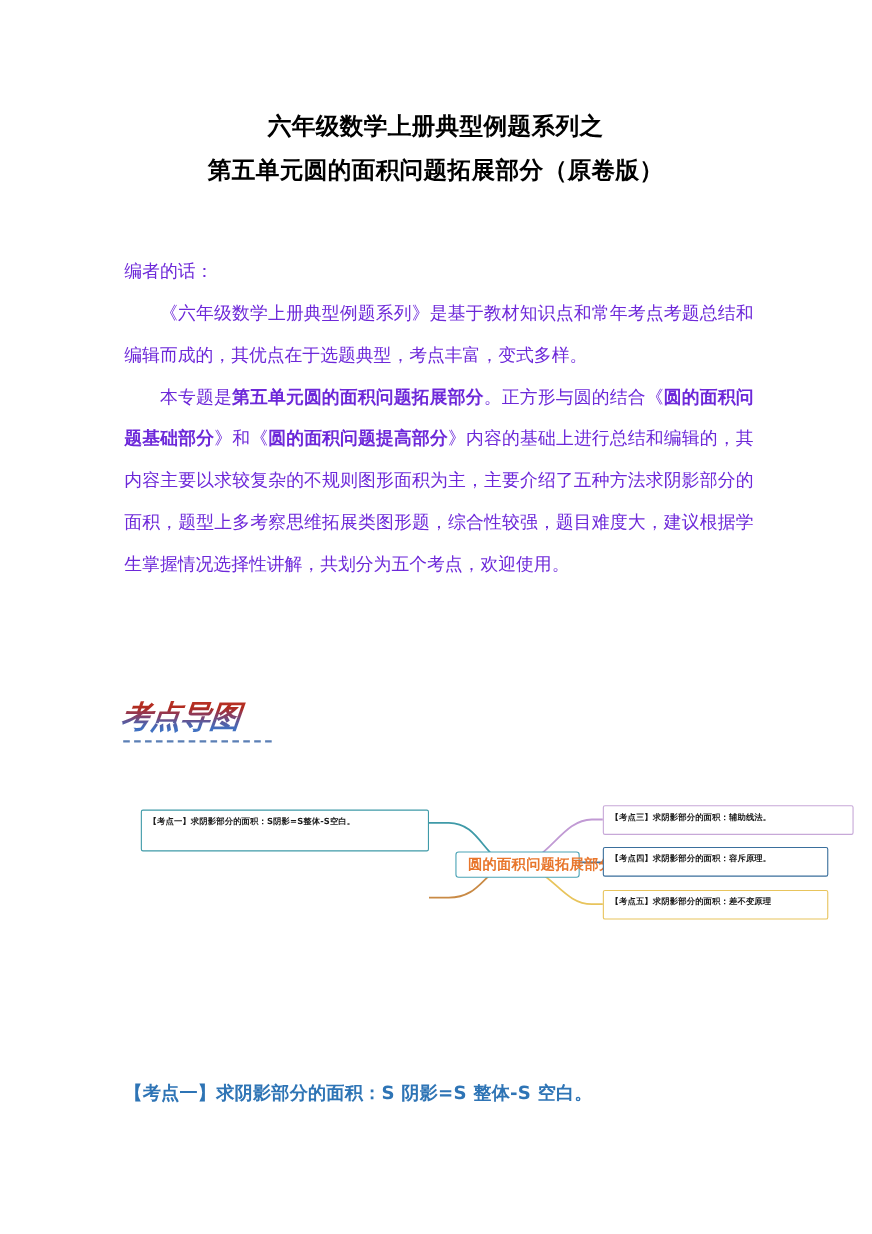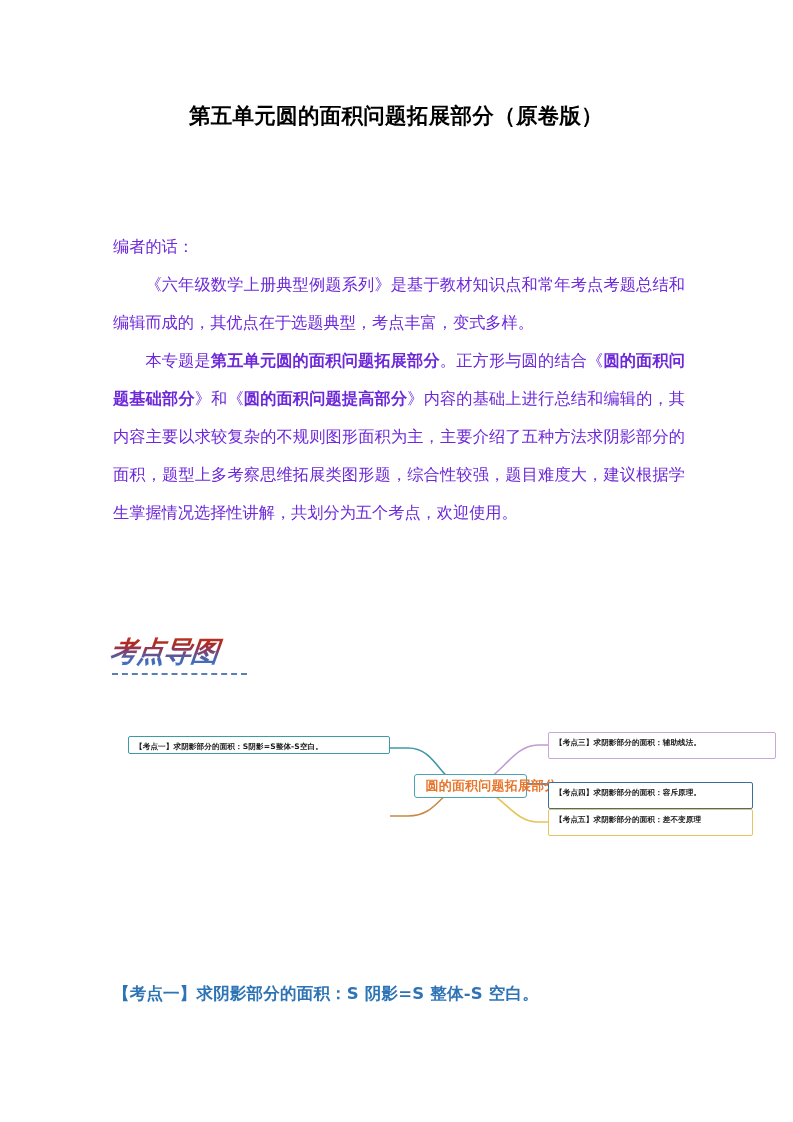--- a/index.html
+++ b/index.html
@@ -117,21 +117,21 @@
     border: 1.3px solid #999;
     border-radius: 2px;
     font-family: "DejaVu Sans", "Liberation Sans", sans-serif;
     font-size: 7.6px;
     line-height: 12.5px;
     font-weight: bold;
     color: #1a1a1a;
     padding: 4px 5px 3px 6px;
     letter-spacing: 0.1px;
   }
-  #mm-box-1 { left: 10px;  top: 10px;  width: 262px; height: 18px; border-color: #3f9aa8; }
+  #mm-box-1 { left: 10px;  top: 10px;  width: 262px; height: 38px; border-color: #3f9aa8; }
   #mm-box-2 { left: 10px;  top: 56px;  width: 262px; height: 41px; border-color: #bb7a3c; }
   #mm-box-3 { left: 430px; top: 6px;   width: 228px; height: 27px; border-color: #c7a8d8; }
   #mm-box-4 { left: 430px; top: 44px;  width: 205px; height: 27px; border-color: #3a6f9c; }
   #mm-box-5 { left: 430px; top: 83px;  width: 205px; height: 27px; border-color: #e8c45c; }
 
   .mm-center {
     position: absolute;
     left: 296px;
     top: 48px;
     width: 113px;
@@ -165,20 +165,21 @@
     letter-spacing: 0.2px;
     white-space: nowrap;
   }
 </style>
 </head>
 <body>
 
 <div class="page">
 
   <div class="title-block">
+    <div class="title-line">六年级数学上册典型例题系列之</div>
     <div class="title-line">第五单元圆的面积问题拓展部分（原卷版）</div>
   </div>
 
   <div class="body-block">
     <p class="para">编者的话：</p>
     <p class="para indent">《六年级数学上册典型例题系列》是基于教材知识点和常年考点考题总结和编辑而成的，其优点在于选题典型，考点丰富，变式多样。</p>
     <p class="para indent"><span>本专题是</span><b>第五单元圆的面积问题拓展部分</b><span>。正方形与圆的结合《</span><b>圆的面积问题基础部分</b><span>》和《</span><b>圆的面积问题提高部分</b><span>》内容的基础上进行总结和编辑的，其内容主要以求较复杂的不规则图形面积为主，主要介绍了五种方法求阴影部分的面积，题型上多考察思维拓展类图形题，综合性较强，题目难度大，建议根据学生掌握情况选择性讲解，共划分为五个考点，欢迎使用。</span></p>
   </div>
 
   <div class="art-heading">
@@ -191,19 +192,19 @@
       <path id="conn-1" d="M 272 22 L 290 22 C 320 22 322 60 350 60" fill="none" stroke="#3f9aa8" stroke-width="1.6"></path>
       <path id="conn-2" d="M 272 90 L 290 90 C 322 90 322 60 350 60" fill="none" stroke="#c98a45" stroke-width="1.6"></path>
       <path id="conn-3" d="M 350 60 C 380 60 392 19 420 19 L 430 19" fill="none" stroke="#c19ad4" stroke-width="1.6"></path>
       <path id="conn-4" d="M 407 58 L 430 58" fill="none" stroke="#3a6f9c" stroke-width="1.6"></path>
       <path id="conn-5" d="M 350 60 C 382 60 392 96 420 96 L 430 96" fill="none" stroke="#e8c45c" stroke-width="1.6"></path>
     </svg>
 
     <div class="mm-box" id="mm-box-1" style="border-color: rgb(63, 154, 168);">【考点一】求阴影部分的面积：S阴影=S整体-S空白。</div>
     <div class="mm-center" style="color: rgb(232, 118, 44); border-color: rgb(74, 163, 181);">圆的面积问题拓展部分</div>
     <div class="mm-box" id="mm-box-3" style="border-color: rgb(199, 168, 216);">【考点三】求阴影部分的面积：辅助线法。</div>
-    <div class="mm-box" id="mm-box-4" style="border-color: rgb(58, 111, 156); margin-top: 12px;">【考点四】求阴影部分的面积：容斥原理。</div>
+    <div class="mm-box" id="mm-box-4" style="border-color: rgb(58, 111, 156);">【考点四】求阴影部分的面积：容斥原理。</div>
     <div class="mm-box" id="mm-box-5" style="border-color: rgb(232, 196, 92);">【考点五】求阴影部分的面积：差不变原理</div>
   </div>
 
   <div class="section-heading">【考点一】求阴影部分的面积：S 阴影=S 整体-S 空白。</div>
 
 </div>
 
 </body></html>

